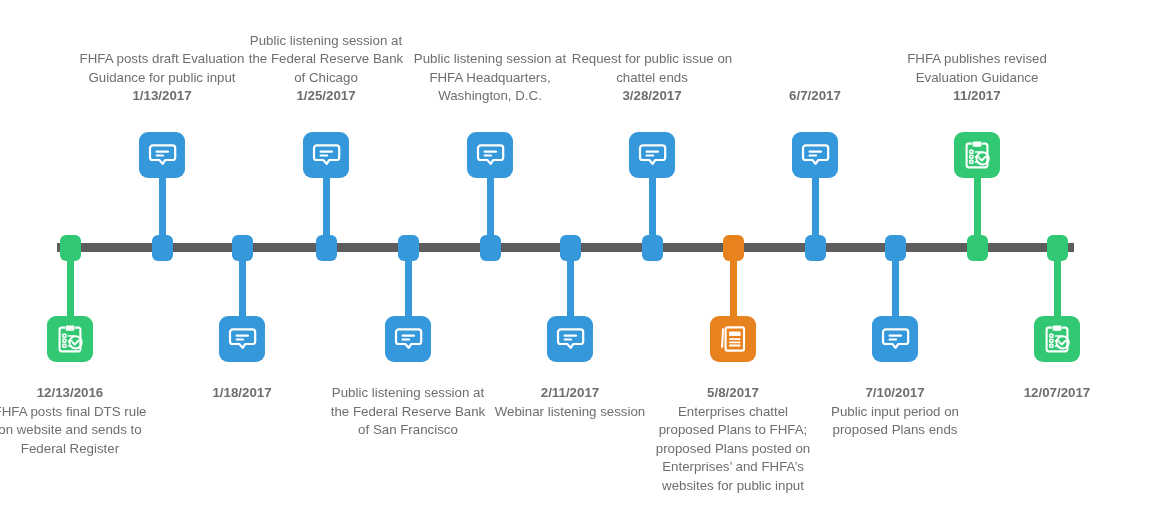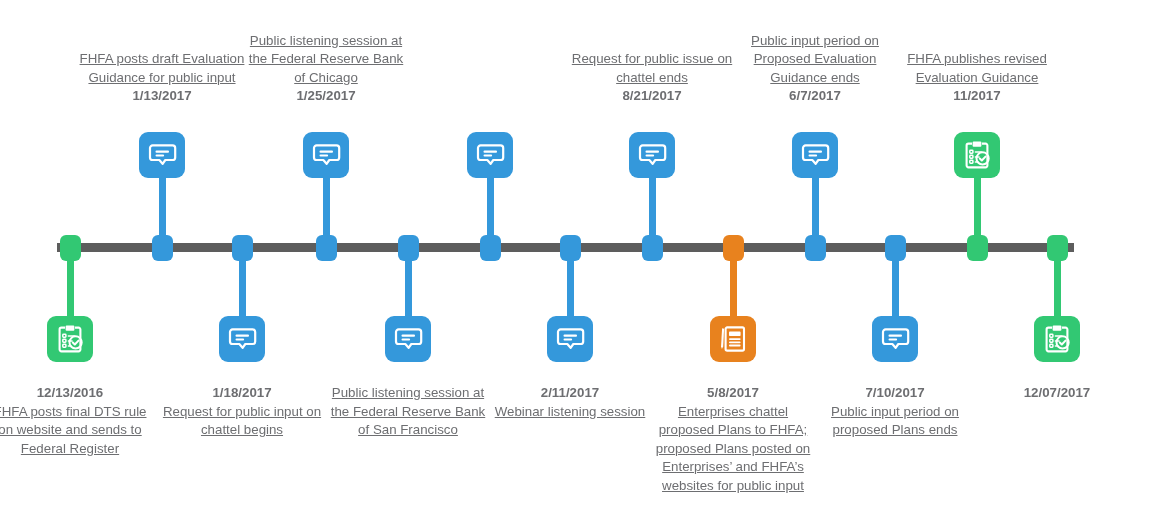--- a/index.html
+++ b/index.html
@@ -97,21 +97,20 @@
   }
   .event.down .label {
     top: 384px;
   }
   .label .date {
     font-weight: bold;
     display: block;
   }
   .label .desc {
     display: block;
-    text-decoration: underline;
   }
 </style>
 </head>
 <body style="background: rgb(255, 255, 255); color: rgb(109, 110, 113);">
 
 <div id="timeline-root">
   <div class="axis-line" style="background: rgb(93, 93, 93);"></div>
 <div class="event down" style="left: 70px;">
       <div class="stem" style="background: rgb(50, 200, 115);"></div>
       <div class="marker" style="background: rgb(50, 200, 115);"></div>
@@ -154,21 +153,20 @@
       <div class="marker" style="background: rgb(52, 152, 219);"></div>
       <div class="icon-tile" style="background: rgb(52, 152, 219);">
         <svg width="32" height="32" viewBox="0 0 32 32">
           <path fill="none" stroke="#ffffff" stroke-width="2.2" stroke-linejoin="round" d="M6 7.6h20a2.6 2.6 0 0 1 2.6 2.6v9.4a2.6 2.6 0 0 1-2.6 2.6h-7.3L16 26l-3.3-3.8H6a2.6 2.6 0 0 1-2.6-2.6v-9.4A2.6 2.6 0 0 1 6 7.6z" transform="translate(0.6 -1.2)"></path>
           <rect x="9.5" y="11.6" width="13.5" height="2.1" rx="1" fill="#ffffff"></rect>
           <rect x="9.5" y="15.4" width="8.6" height="2.1" rx="1" fill="#ffffff"></rect>
         </svg>
       </div>
       <div class="label">
         <span class="date">1/18/2017</span>
-        <span class="desc">Request for public input on chattel begins</span>
       </div>
     </div>
     <div class="event up" style="left: 326px;">
       <div class="stem" style="background: rgb(52, 152, 219);"></div>
       <div class="marker" style="background: rgb(52, 152, 219);"></div>
       <div class="icon-tile" style="background: rgb(52, 152, 219);">
         <svg width="32" height="32" viewBox="0 0 32 32">
           <path fill="none" stroke="#ffffff" stroke-width="2.2" stroke-linejoin="round" d="M6 7.6h20a2.6 2.6 0 0 1 2.6 2.6v9.4a2.6 2.6 0 0 1-2.6 2.6h-7.3L16 26l-3.3-3.8H6a2.6 2.6 0 0 1-2.6-2.6v-9.4A2.6 2.6 0 0 1 6 7.6z" transform="translate(0.6 -1.2)"></path>
           <rect x="9.5" y="11.6" width="13.5" height="2.1" rx="1" fill="#ffffff"></rect>
           <rect x="9.5" y="15.4" width="8.6" height="2.1" rx="1" fill="#ffffff"></rect>
@@ -197,20 +195,21 @@
       <div class="stem" style="background: rgb(52, 152, 219);"></div>
       <div class="marker" style="background: rgb(52, 152, 219);"></div>
       <div class="icon-tile" style="background: rgb(52, 152, 219);">
         <svg width="32" height="32" viewBox="0 0 32 32">
           <path fill="none" stroke="#ffffff" stroke-width="2.2" stroke-linejoin="round" d="M6 7.6h20a2.6 2.6 0 0 1 2.6 2.6v9.4a2.6 2.6 0 0 1-2.6 2.6h-7.3L16 26l-3.3-3.8H6a2.6 2.6 0 0 1-2.6-2.6v-9.4A2.6 2.6 0 0 1 6 7.6z" transform="translate(0.6 -1.2)"></path>
           <rect x="9.5" y="11.6" width="13.5" height="2.1" rx="1" fill="#ffffff"></rect>
           <rect x="9.5" y="15.4" width="8.6" height="2.1" rx="1" fill="#ffffff"></rect>
         </svg>
       </div>
       <div class="label">
+        <span class="desc">Public listening session at FHFA Headquarters, Washington, D.C.</span>
       </div>
     </div>
     <div class="event down" style="left: 570px;">
       <div class="stem" style="background: rgb(52, 152, 219);"></div>
       <div class="marker" style="background: rgb(52, 152, 219);"></div>
       <div class="icon-tile" style="background: rgb(52, 152, 219);">
         <svg width="32" height="32" viewBox="0 0 32 32">
           <path fill="none" stroke="#ffffff" stroke-width="2.2" stroke-linejoin="round" d="M6 7.6h20a2.6 2.6 0 0 1 2.6 2.6v9.4a2.6 2.6 0 0 1-2.6 2.6h-7.3L16 26l-3.3-3.8H6a2.6 2.6 0 0 1-2.6-2.6v-9.4A2.6 2.6 0 0 1 6 7.6z" transform="translate(0.6 -1.2)"></path>
           <rect x="9.5" y="11.6" width="13.5" height="2.1" rx="1" fill="#ffffff"></rect>
           <rect x="9.5" y="15.4" width="8.6" height="2.1" rx="1" fill="#ffffff"></rect>
@@ -226,21 +225,21 @@
       <div class="marker" style="background: rgb(52, 152, 219);"></div>
       <div class="icon-tile" style="background: rgb(52, 152, 219);">
         <svg width="32" height="32" viewBox="0 0 32 32">
           <path fill="none" stroke="#ffffff" stroke-width="2.2" stroke-linejoin="round" d="M6 7.6h20a2.6 2.6 0 0 1 2.6 2.6v9.4a2.6 2.6 0 0 1-2.6 2.6h-7.3L16 26l-3.3-3.8H6a2.6 2.6 0 0 1-2.6-2.6v-9.4A2.6 2.6 0 0 1 6 7.6z" transform="translate(0.6 -1.2)"></path>
           <rect x="9.5" y="11.6" width="13.5" height="2.1" rx="1" fill="#ffffff"></rect>
           <rect x="9.5" y="15.4" width="8.6" height="2.1" rx="1" fill="#ffffff"></rect>
         </svg>
       </div>
       <div class="label">
         <span class="desc">Request for public issue on chattel ends</span>
-        <span class="date">8/21/2017</span>
+        <span class="date">3/28/2017</span>
       </div>
     </div>
     <div class="event down" style="left: 733px;">
       <div class="stem" style="background: rgb(232, 130, 30);"></div>
       <div class="marker" style="background: rgb(232, 130, 30);"></div>
       <div class="icon-tile" style="background: rgb(232, 130, 30);">
         <svg width="32" height="32" viewBox="0 0 32 32">
           <rect x="8.6" y="4.4" width="18.4" height="23.2" rx="1.6" fill="none" stroke="#ffffff" stroke-width="2.1"></rect>
           <rect x="12" y="8.6" width="11.6" height="4.4" rx="0.8" fill="#ffffff"></rect>
           <rect x="12" y="15.2" width="11.6" height="1.8" rx="0.9" fill="#ffffff"></rect>
@@ -258,21 +257,20 @@
       <div class="stem" style="background: rgb(52, 152, 219);"></div>
       <div class="marker" style="background: rgb(52, 152, 219);"></div>
       <div class="icon-tile" style="background: rgb(52, 152, 219);">
         <svg width="32" height="32" viewBox="0 0 32 32">
           <path fill="none" stroke="#ffffff" stroke-width="2.2" stroke-linejoin="round" d="M6 7.6h20a2.6 2.6 0 0 1 2.6 2.6v9.4a2.6 2.6 0 0 1-2.6 2.6h-7.3L16 26l-3.3-3.8H6a2.6 2.6 0 0 1-2.6-2.6v-9.4A2.6 2.6 0 0 1 6 7.6z" transform="translate(0.6 -1.2)"></path>
           <rect x="9.5" y="11.6" width="13.5" height="2.1" rx="1" fill="#ffffff"></rect>
           <rect x="9.5" y="15.4" width="8.6" height="2.1" rx="1" fill="#ffffff"></rect>
         </svg>
       </div>
       <div class="label">
-        <span class="desc">Public input period on Proposed Evaluation Guidance ends</span>
         <span class="date">6/7/2017</span>
       </div>
     </div>
     <div class="event down" style="left: 895px;">
       <div class="stem" style="background: rgb(52, 152, 219);"></div>
       <div class="marker" style="background: rgb(52, 152, 219);"></div>
       <div class="icon-tile" style="background: rgb(52, 152, 219);">
         <svg width="32" height="32" viewBox="0 0 32 32">
           <path fill="none" stroke="#ffffff" stroke-width="2.2" stroke-linejoin="round" d="M6 7.6h20a2.6 2.6 0 0 1 2.6 2.6v9.4a2.6 2.6 0 0 1-2.6 2.6h-7.3L16 26l-3.3-3.8H6a2.6 2.6 0 0 1-2.6-2.6v-9.4A2.6 2.6 0 0 1 6 7.6z" transform="translate(0.6 -1.2)"></path>
           <rect x="9.5" y="11.6" width="13.5" height="2.1" rx="1" fill="#ffffff"></rect>

